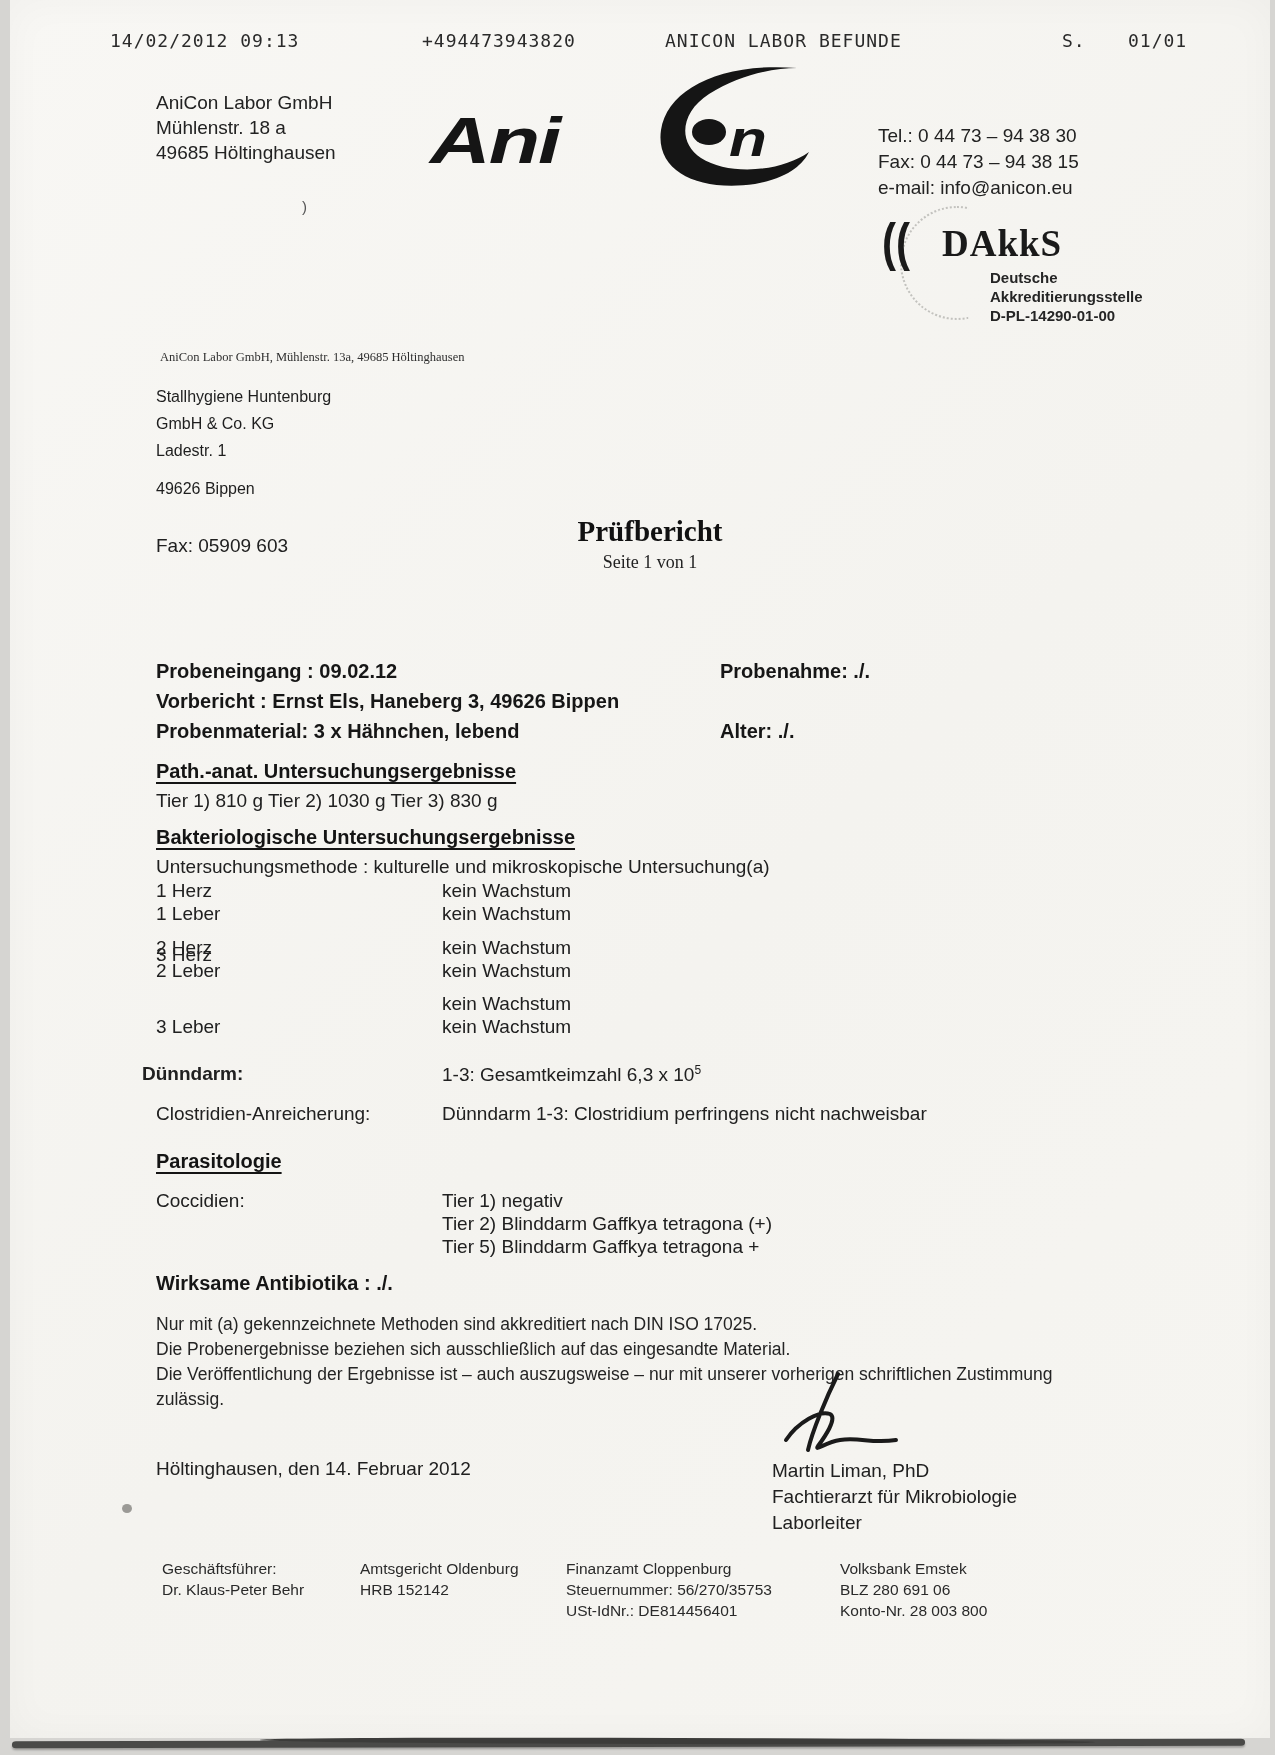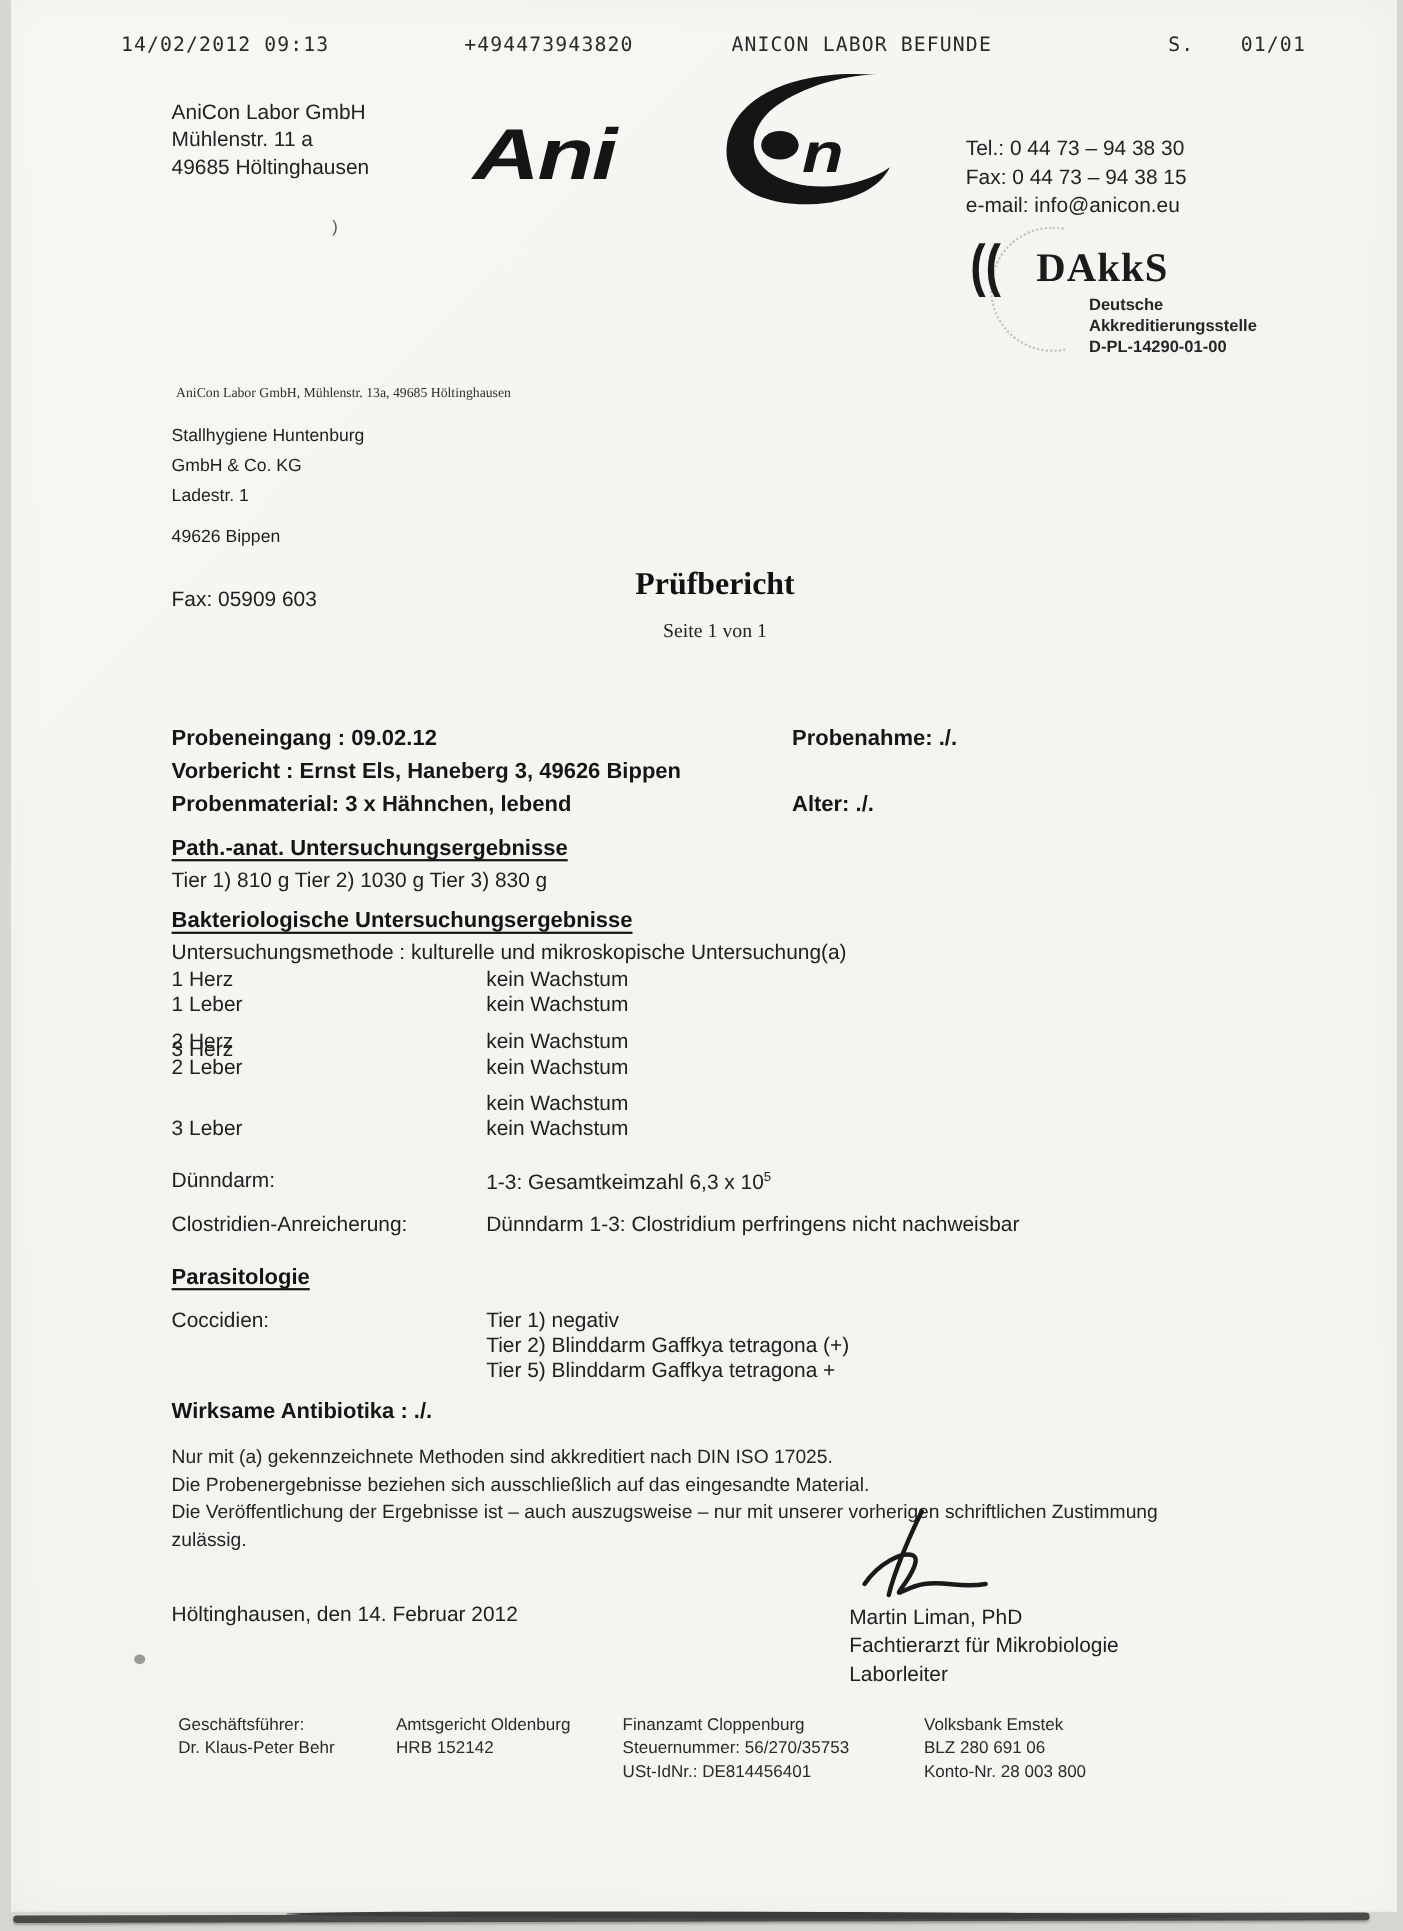--- a/index.html
+++ b/index.html
@@ -68,21 +68,21 @@
   <div>
     <span class="abs faxline" style="left:100px;top:13px;">14/02/2012  09:13</span>
     <span class="abs faxline" style="left:412px;top:13px;">+494473943820</span>
     <span class="abs faxline" style="left:655px;top:13px;">ANICON LABOR BEFUNDE</span>
     <span class="abs faxline" style="left:1052px;top:13px;">S.</span>
     <span class="abs faxline" style="left:1118px;top:13px;">01/01</span>
   </div>
 
   <div class="abs labaddr" style="left:146px;top:90px;">
     <div>AniCon Labor GmbH</div>
-    <div>Mühlenstr. 11 a</div>
+    <div>Mühlenstr. 18 a</div>
     <div>49685 Höltinghausen</div>
   </div>
   <span class="abs" style="left:292px;top:198px;color:#555;font-size:15px;">)</span>
 
   <div class="abs logo" style="left:420px;top:70px;">
     <span class="logo-ani">Ani</span>
     <span style="position:relative;width:250px;height:140px;display:inline-block;">
       <svg width="250" height="140" viewBox="0 0 250 140" style="position:absolute;left:0;top:-10px;">
         <path d="M238,8 C160,2 108,30 102,70 C96,112 140,132 196,124 C230,118 244,104 250,92
                  C222,112 170,116 142,98 C118,82 122,52 150,34 C180,15 214,8 238,8 Z" fill="#151515"></path>
@@ -113,21 +113,21 @@
 
   <div class="abs recipient" style="left:146px;top:383px;">
     <div>Stallhygiene Huntenburg</div>
     <div>GmbH &amp; Co. KG</div>
     <div>Ladestr. 1</div>
   </div>
   <div class="abs recipient" style="left:146px;top:475px;">49626 Bippen</div>
 
   <div class="abs r19" style="left:146px;top:535px;">Fax: 05909 603</div>
   <div class="abs report-title" style="left:500px;top:515px;width:280px;text-align:center;white-space:nowrap;">Prüfbericht</div>
-  <div class="abs report-page" style="left:500px;top:552px;width:280px;text-align:center;margin-top:11px;">Seite 1 von 1</div>
+  <div class="abs report-page" style="left:500px;top:552px;width:280px;text-align:center;">Seite 1 von 1</div>
 
 
   <div class="abs b19" style="left:146px;top:660px;">Probeneingang : 09.02.12</div>
   <div class="abs b19" style="left:146px;top:690px;">Vorbericht : Ernst Els, Haneberg 3, 49626 Bippen</div>
   <div class="abs b19" style="left:146px;top:720px;">Probenmaterial: 3 x Hähnchen, lebend</div>
   <div class="abs b19" style="left:710px;top:660px;">Probenahme: ./.</div>
   <div class="abs b19" style="left:710px;top:720px;">Alter: ./.</div>
 
   <div class="abs heading" style="left:146px;top:760px;">Path.-anat. Untersuchungsergebnisse</div>
   <div class="abs r19" style="left:146px;top:790px;">Tier 1) 810 g    Tier 2) 1030 g    Tier 3) 830 g</div>
@@ -141,21 +141,21 @@
   <div class="abs r19" style="left:432px;top:903px;">kein Wachstum</div>
   <div class="abs r19" style="left:146px;top:937px;">2 Herz</div>
   <div class="abs r19" style="left:432px;top:937px;">kein Wachstum</div>
   <div class="abs r19" style="left:146px;top:960px;">2 Leber</div>
   <div class="abs r19" style="left:432px;top:960px;">kein Wachstum</div>
   <div class="abs r19" style="left:146px;top:944px;">3 Herz</div>
   <div class="abs r19" style="left:432px;top:993px;">kein Wachstum</div>
   <div class="abs r19" style="left:146px;top:1016px;">3 Leber</div>
   <div class="abs r19" style="left:432px;top:1016px;">kein Wachstum</div>
 
-  <div class="abs r19" style="left:146px;top:1063px;">Dünndarm:</div>
+  <div class="abs r19" style="left:132px;top:1063px;font-weight:bold;">Dünndarm:</div>
   <div class="abs r19" style="left:432px;top:1063px;">
     <span>1-3: Gesamtkeimzahl 6,3 x 10</span><sup>5</sup>
   </div>
   <div class="abs r19" style="left:146px;top:1103px;">Clostridien-Anreicherung:</div>
   <div class="abs r19" style="left:432px;top:1103px;">Dünndarm 1-3: Clostridium perfringens nicht nachweisbar</div>
 
   <div class="abs heading" style="left:146px;top:1150px;">Parasitologie</div>
   <div class="abs r19" style="left:146px;top:1190px;">Coccidien:</div>
   <div class="abs r19" style="left:432px;top:1190px;">Tier 1) negativ</div>
   <div class="abs r19" style="left:432px;top:1213px;">Tier 2) Blinddarm Gaffkya tetragona (+)</div>

